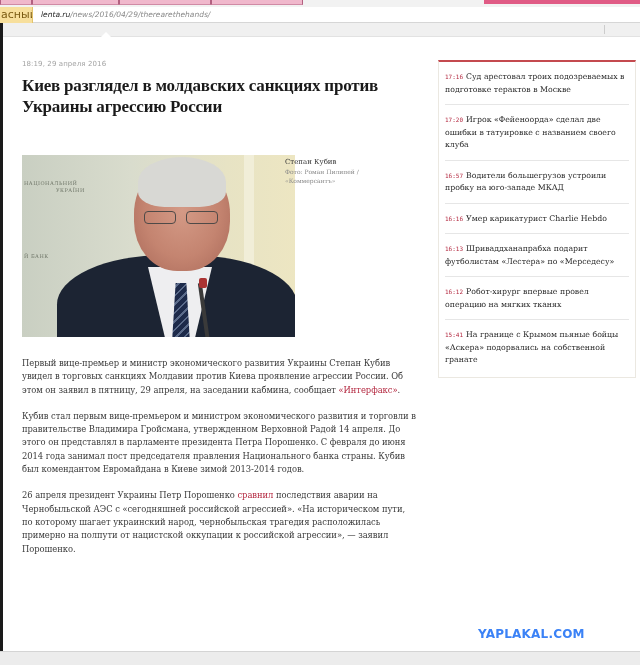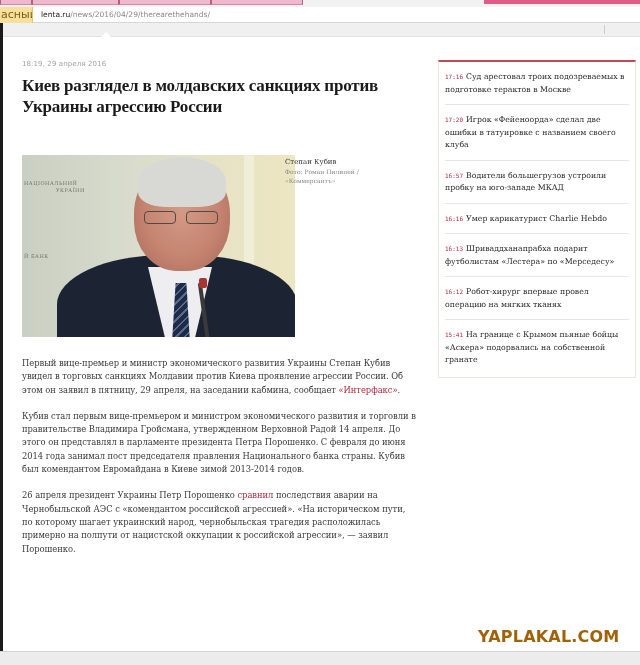--- a/index.html
+++ b/index.html
@@ -6,21 +6,21 @@
   html, body { width: 640px; height: 665px; overflow: hidden; background: #fff; }
   body { position: relative; font-family: "DejaVu Serif", serif; }
 
   
   .tabstrip { position: absolute; left: 0; top: 0; width: 640px; height: 7px; background: #f2f2f2; }
   .tab { position: absolute; top: 0; height: 5px; background: #f0b8cc; border-left: 1px solid #b26080; border-right: 1px solid #b26080; border-bottom: 1px solid #d08aa5; }
   .tab.active { background: #e05b85; border: none; height: 4px; }
 
   .addressbar { position: absolute; left: 0; top: 7px; width: 640px; height: 16px; background: #fff; border-bottom: 1px solid #d6d6d6; display: flex; align-items: center; }
   .security-badge { height: 16px; width: 33px; background: #f7df9c; border-right: 1px solid #e3c46d; color: #7a5a12; font-family: "DejaVu Sans", sans-serif; font-size: 11px; line-height: 16px; padding-left: 1px; overflow: hidden; white-space: nowrap; }
-  .url { margin-left: 8px; font-family: "DejaVu Sans", sans-serif; font-size: 7.5px; color: #888; white-space: nowrap; }
+  .url { margin-left: 8px; font-family: "DejaVu Sans", sans-serif; font-size: 7.5px; color: #888; white-space: nowrap; font-style: italic; }
   .url .host { color: #222; }
 
   .toolbar { position: absolute; left: 0; top: 23px; width: 640px; height: 14px; background: #f0f0f0; border-bottom: 1px solid #e2e2e2; }
   .toolbar .sep { position: absolute; left: 604px; top: 2px; width: 1px; height: 9px; background: #ccc; }
   .toolbar .caret { position: absolute; left: 101px; top: 9px; width: 0; height: 0; border-left: 5px solid transparent; border-right: 5px solid transparent; border-bottom: 5px solid #fff; }
 
   .left-edge { position: absolute; left: 0; top: 23px; width: 3px; height: 642px; background: #1a1a1a; }
 
   
   .page { position: absolute; left: 3px; top: 38px; width: 637px; height: 613px; background: #fff; overflow: hidden; }
@@ -51,21 +51,21 @@
   .body-text a { color: #b3273f; text-decoration: none; }
 
   
   .sidebar { position: absolute; left: 435px; top: 22px; width: 198px; border: 1px solid #ebe8e1; border-top: 2px solid #c44a4f; }
   .sidebar-header { height: 29px; background: #ece8dc; padding-left: 13px; font-family: "DejaVu Sans", sans-serif; font-weight: bold; font-size: 8px; letter-spacing: 0.7px; color: #222; line-height: 29px; }
   .news-list { padding: 0 6px 0 6px; }
   .news-item { border-bottom: 1px solid #e6e6e6; padding: 9px 0 8px 0; font-family: "DejaVu Serif", serif; font-size: 7.8px; line-height: 12.5px; color: #2a2a2a; }
   .news-item:last-child { border-bottom: none; padding-bottom: 10px; }
   .news-item .time { font-family: "DejaVu Sans Mono", monospace; font-size: 6px; color: #b3273f; margin-right: 3px; }
 
-  .watermark { position: absolute; left: 478px; top: 627px; font-family: "DejaVu Sans", sans-serif; font-weight: bold; font-size: 16px; color: #a16207; letter-spacing: 0.2px; }
+  .watermark { position: absolute; left: 478px; top: 627px; font-family: "DejaVu Sans", sans-serif; font-weight: bold; font-size: 12px; color: #3b82f6; letter-spacing: 0.2px; }
 
   .statusbar { position: absolute; left: 0; top: 651px; width: 640px; height: 14px; background: #ececec; border-top: 1px solid #d4d4d4; }
 </style>
 </head>
 <body>
 
 <div class="tabstrip">
   <div class="tab" style="left:0;width:32px;"></div>
   <div class="tab" style="left:32px;width:87px;"></div>
   <div class="tab" style="left:119px;width:92px;"></div>
@@ -110,21 +110,21 @@
     </div>
 
     <div class="caption">
       <div class="name">Степан Кубив</div>
       <div class="credit">Фото: Роман Пилипей / «Коммерсантъ»</div>
     </div>
 
     <div class="body-text">
       <p><span>Первый вице-премьер и министр экономического развития Украины Степан Кубив увидел в торговых санкциях Молдавии против Киева проявление агрессии России. Об этом он заявил в пятницу, 29 апреля, на заседании кабмина, сообщает </span><a href="#">«Интерфакс»</a><span>.</span></p>
       <p><span>Кубив стал первым вице-премьером и министром экономического развития и торговли в правительстве Владимира Гройсмана, утвержденном Верховной Радой 14 апреля. До этого он представлял в парламенте президента Петра Порошенко. С февраля до июня 2014 года занимал пост председателя правления Национального банка страны. Кубив был комендантом Евромайдана в Киеве зимой 2013-2014 годов.</span></p>
-      <p><span>26 апреля президент Украины Петр Порошенко </span><a href="#">сравнил</a><span> последствия аварии на Чернобыльской АЭС с «комендантом российской агрессией». «На историческом пути, по которому шагает украинский народ, чернобыльская трагедия расположилась примерно на полпути от нацистской оккупации к российской агрессии», — заявил Порошенко.</span></p>
+      <p><span>26 апреля президент Украины Петр Порошенко </span><a href="#">сравнил</a><span> последствия аварии на Чернобыльской АЭС с «сегодняшней российской агрессией». «На историческом пути, по которому шагает украинский народ, чернобыльская трагедия расположилась примерно на полпути от нацистской оккупации к российской агрессии», — заявил Порошенко.</span></p>
     </div>
   </div>
 
   <aside class="sidebar">
     <div class="news-list">
       <div class="news-item"><span class="time">17:16</span><span>Суд арестовал троих подозреваемых в подготовке терактов в Москве</span></div>
       <div class="news-item"><span class="time">17:20</span><span>Игрок «Фейеноорда» сделал две ошибки в татуировке с названием своего клуба</span></div>
       <div class="news-item"><span class="time">16:57</span><span>Водители большегрузов устроили пробку на юго-западе МКАД</span></div>
       <div class="news-item"><span class="time">16:16</span><span>Умер карикатурист Charlie Hebdo</span></div>
       <div class="news-item"><span class="time">16:13</span><span>Шриваддханапрабха подарит футболистам «Лестера» по «Мерседесу»</span></div>

